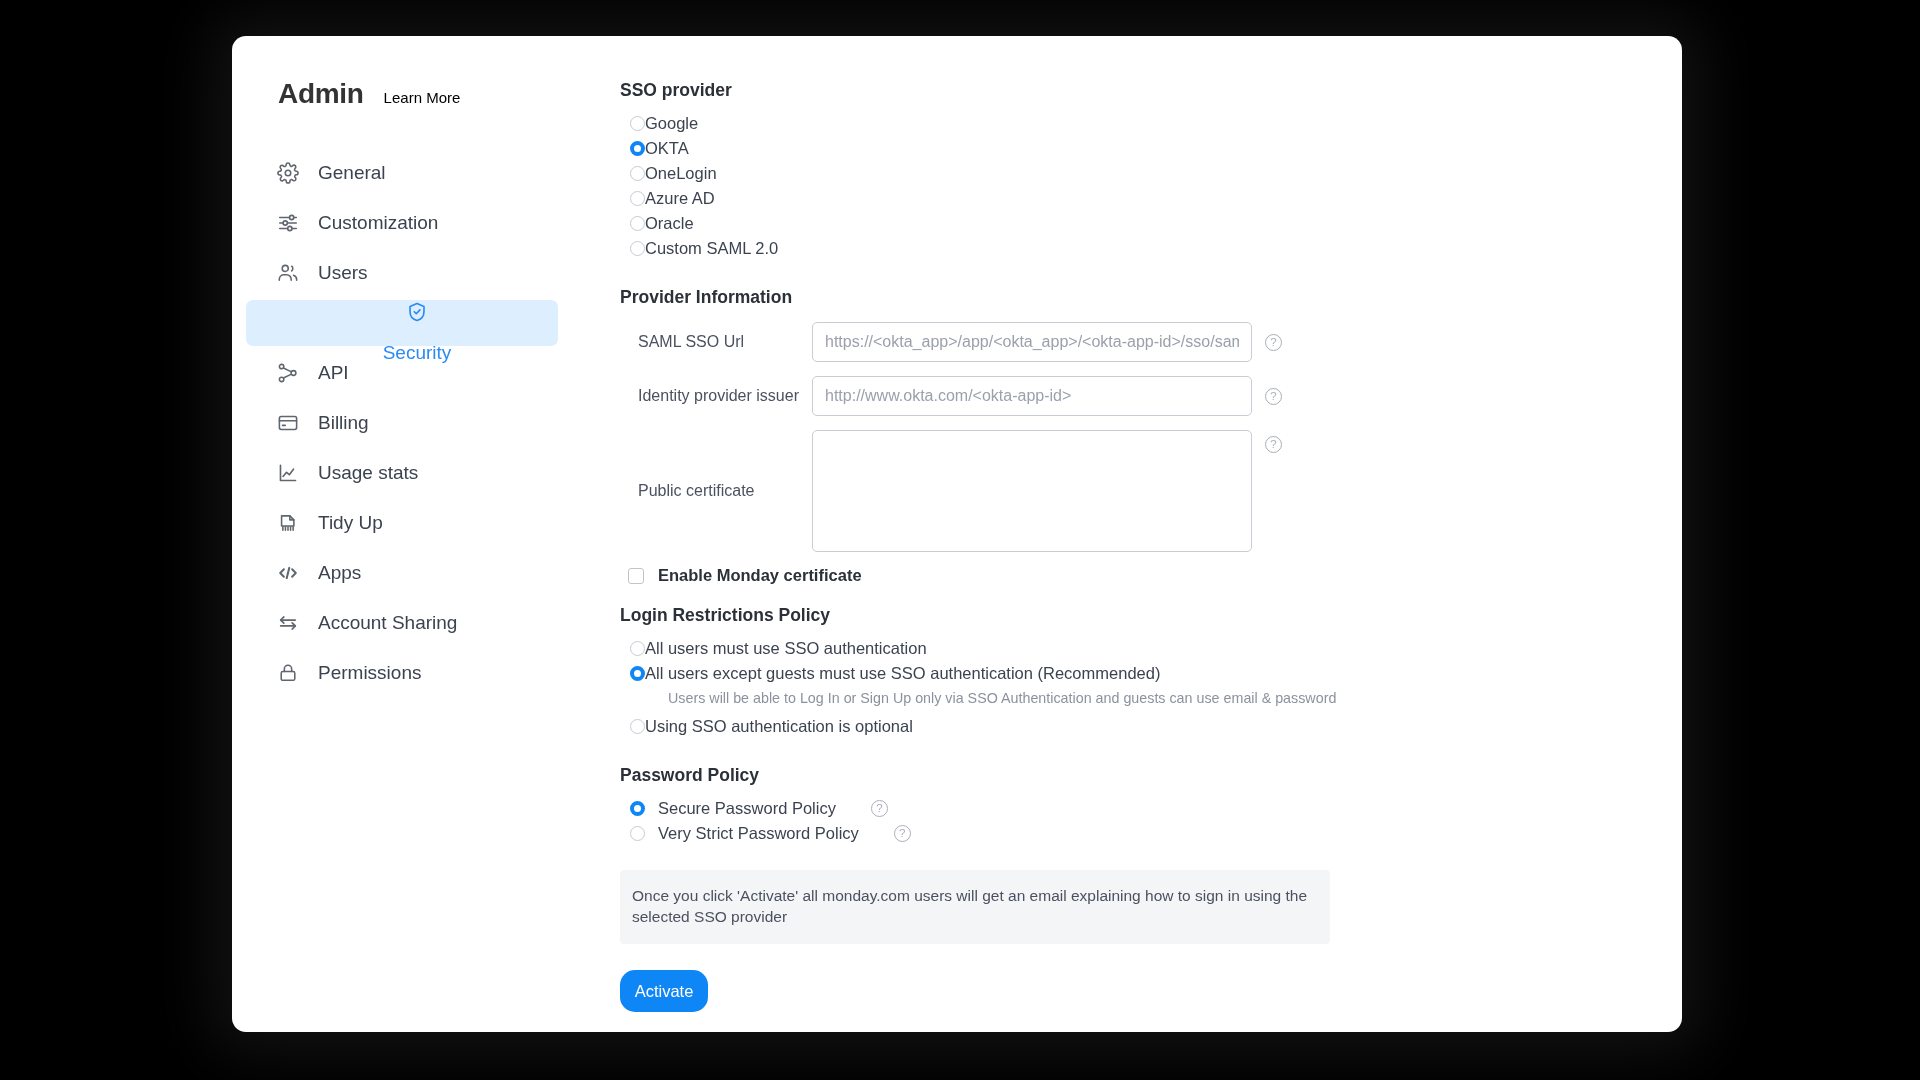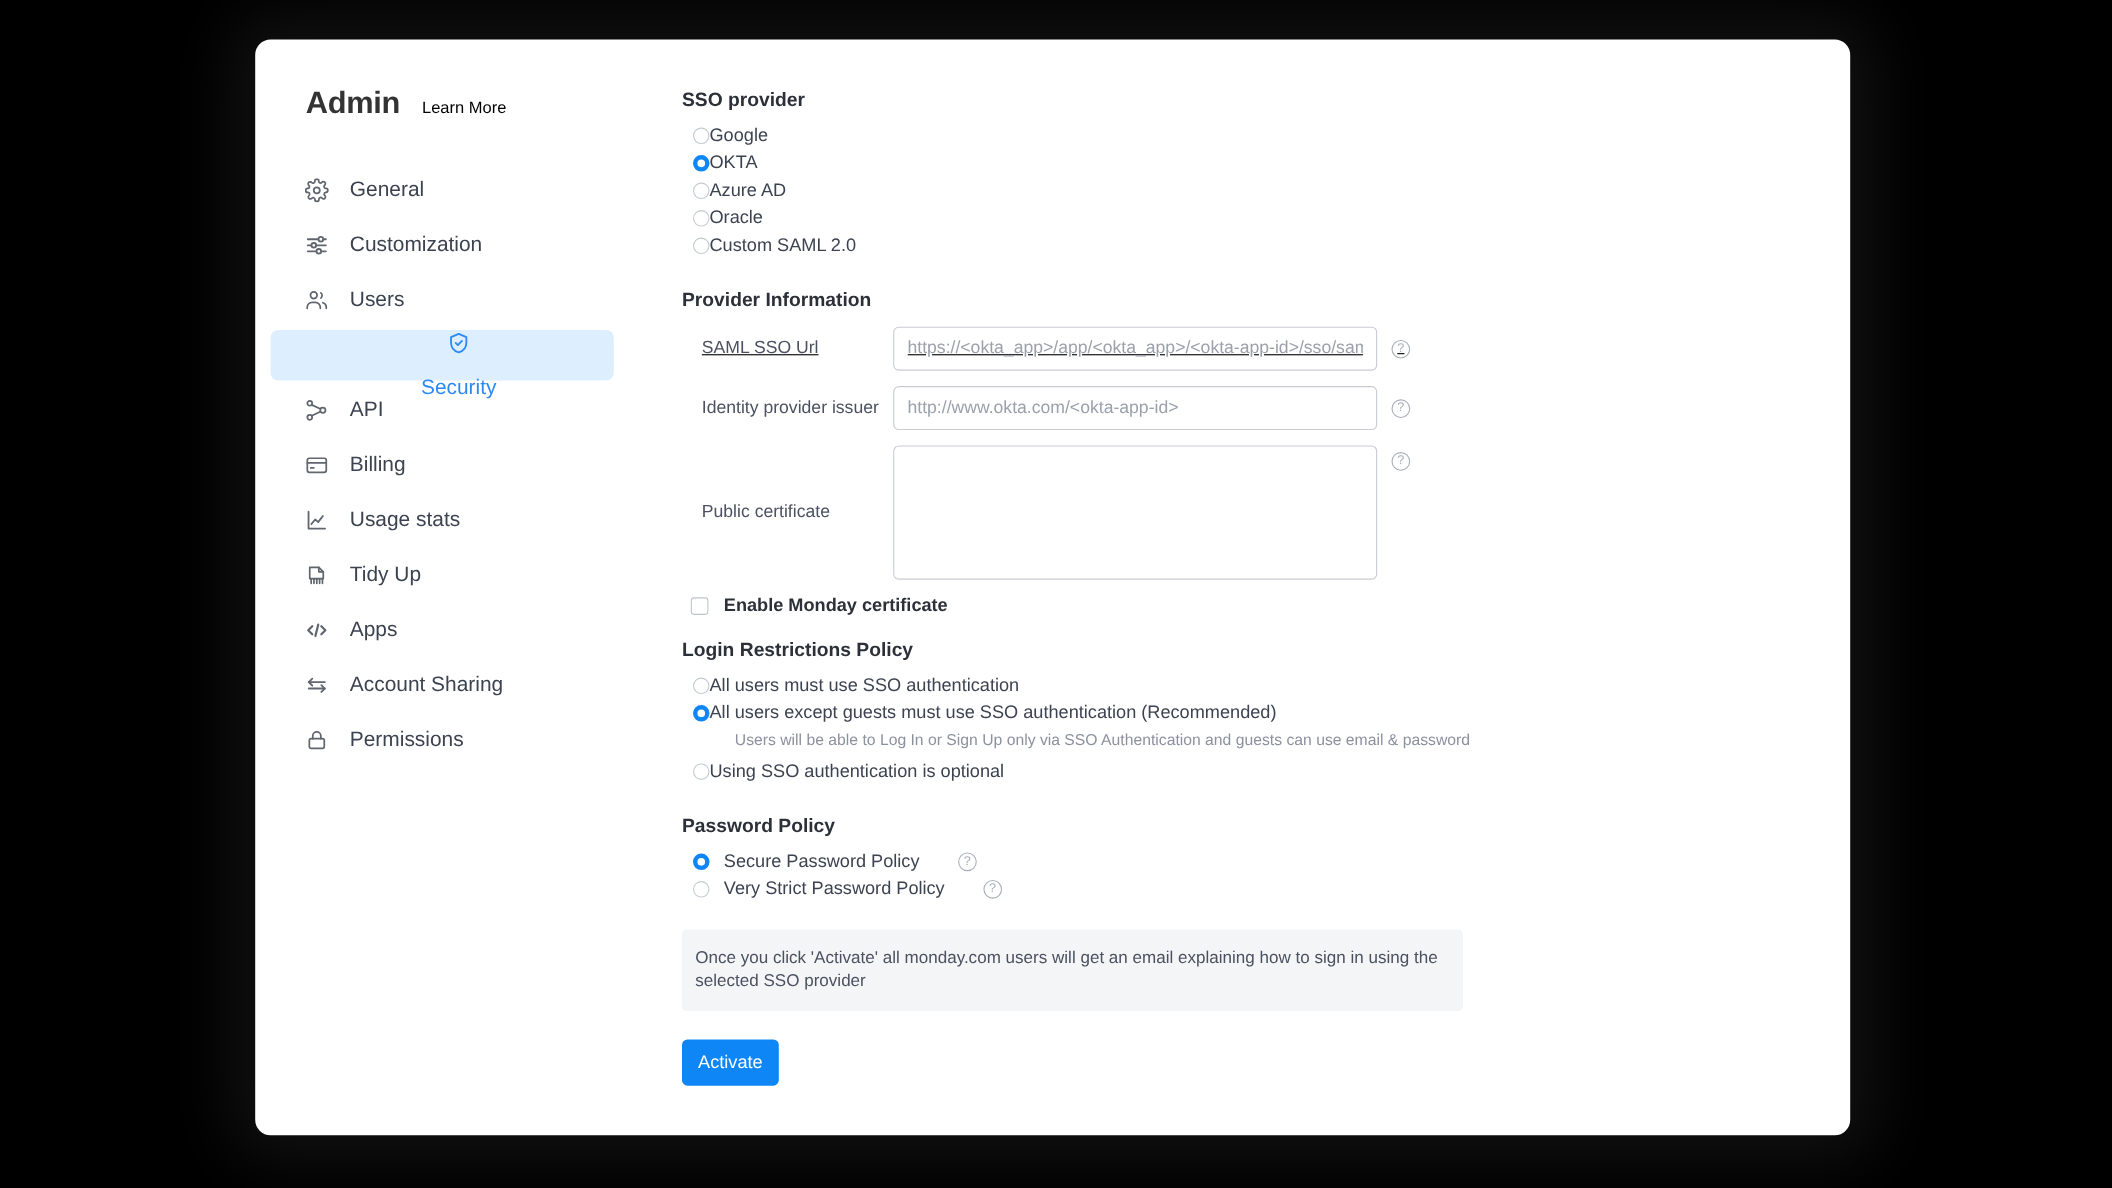--- a/index.html
+++ b/index.html
@@ -227,21 +227,21 @@
     color: #4b5160;
   }
 
   .activate-btn {
     margin-top: 26px;
     width: 88px;
     height: 42px;
     background: #0f86f5;
     color: #ffffff;
     border: none;
-    border-radius: 5px;
+    border-radius: 15px;
     font-size: 16.5px;
     font-family: "Liberation Sans", sans-serif;
     cursor: pointer;
   }
 </style>
 </head>
 <body>
 
 <div id="page">
   <div class="card">
@@ -393,36 +393,40 @@
         <div class="radio-row">
           <span class="radio"></span>
           <span class="radio-label">Google</span>
         </div>
         <div class="radio-row">
           <span class="radio checked"></span>
           <span class="radio-label">OKTA</span>
         </div>
         <div class="radio-row">
           <span class="radio"></span>
+          <span class="radio-label">OneLogin</span>
+        </div>
+        <div class="radio-row">
+          <span class="radio"></span>
           <span class="radio-label">Azure AD</span>
         </div>
         <div class="radio-row">
           <span class="radio"></span>
           <span class="radio-label">Oracle</span>
         </div>
         <div class="radio-row">
           <span class="radio"></span>
           <span class="radio-label">Custom SAML 2.0</span>
         </div>
       </div>
 
       
       <div class="section-title mt">Provider Information</div>
 
-      <div class="field-row" style="margin-top:14px;text-decoration:underline;">
+      <div class="field-row" style="margin-top:14px;">
         <span class="field-label">SAML SSO Url</span>
         <input class="field-input" type="text" placeholder="https://&lt;okta_app&gt;/app/&lt;okta_app&gt;/&lt;okta-app-id&gt;/sso/saml" style="">
         <span class="help-icon">?</span>
       </div>
 
       <div class="field-row" style="margin-top:8px;">
         <span class="field-label">Identity provider issuer</span>
         <input class="field-input" type="text" placeholder="http://www.okta.com/&lt;okta-app-id&gt;" style="">
         <span class="help-icon">?</span>
       </div>

